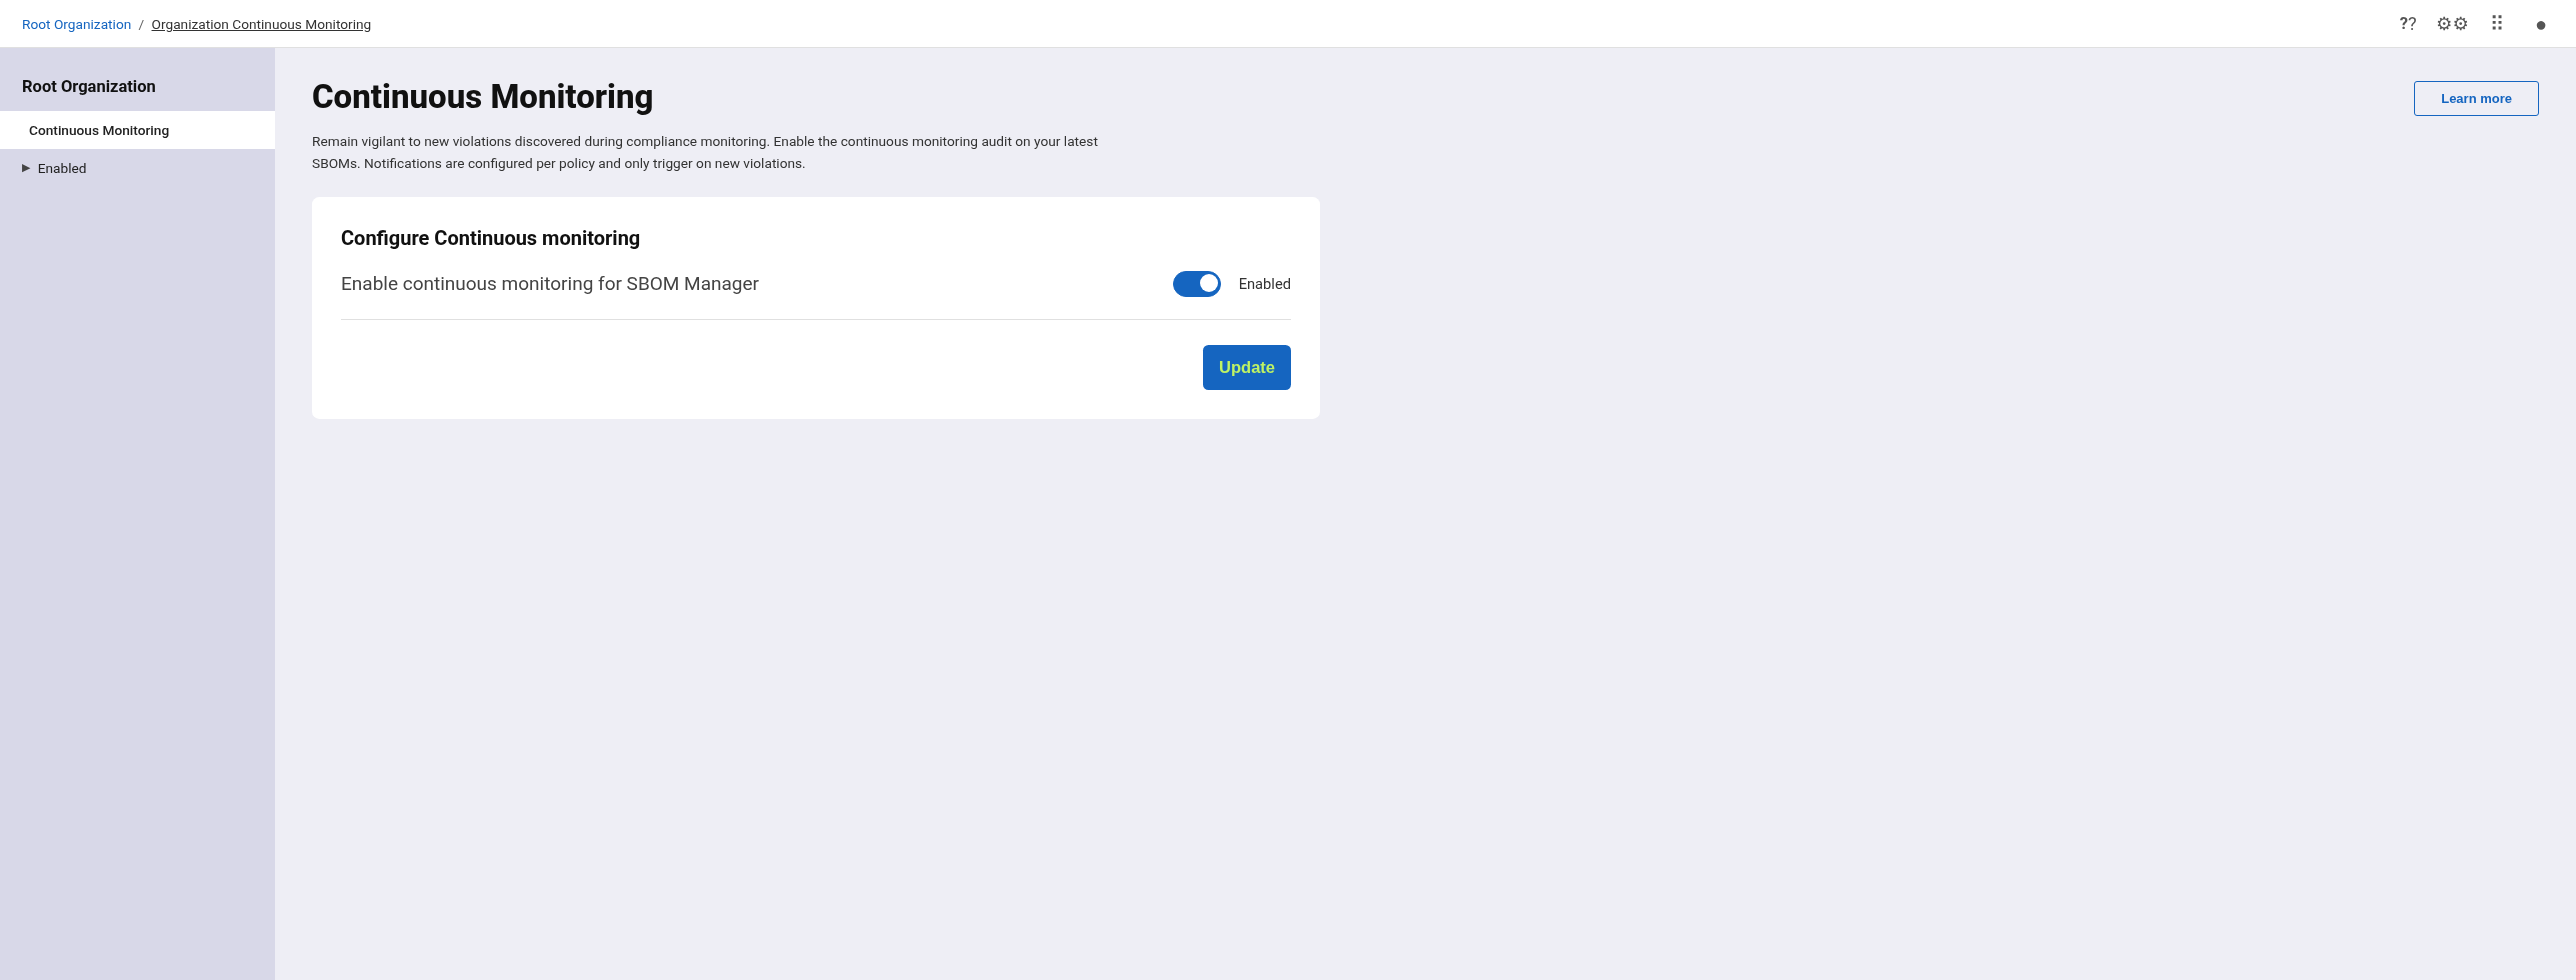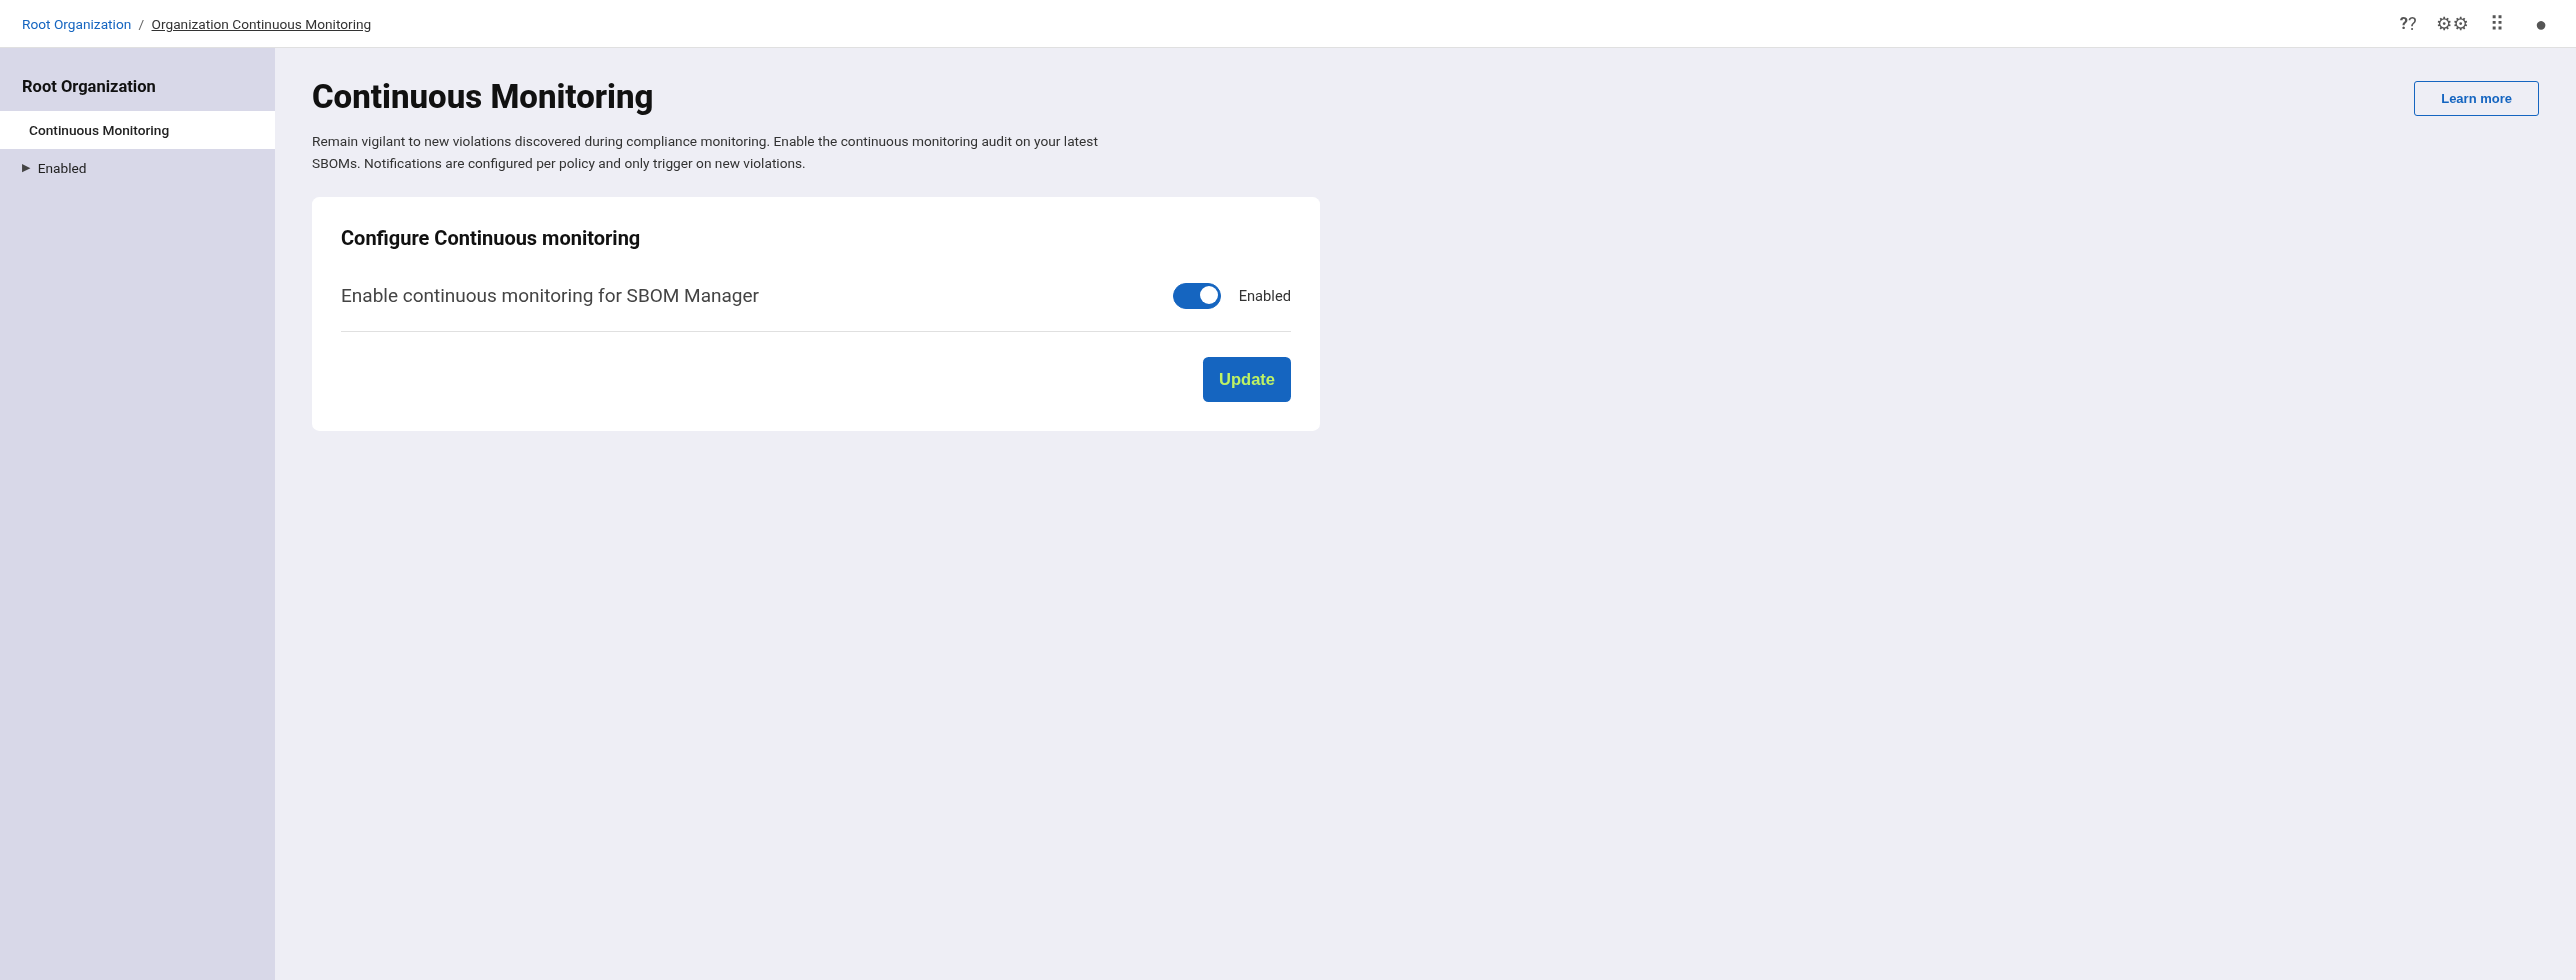--- a/index.html
+++ b/index.html
@@ -163,21 +163,21 @@
       background: #ffffff;
       border-radius: 7.3px;
       padding: 29px;
       max-width: 1008px;
     }
 
     .card-title {
       font-size: 20px;
       font-weight: 700;
       color: #111;
-      margin-bottom: 26px;
+      margin-bottom: 14px;
     }
 
     .toggle-row {
       display: flex;
       align-items: center;
       justify-content: space-between;
       padding: 7.3px 0 22px 0;
     }
 
     .toggle-label {

